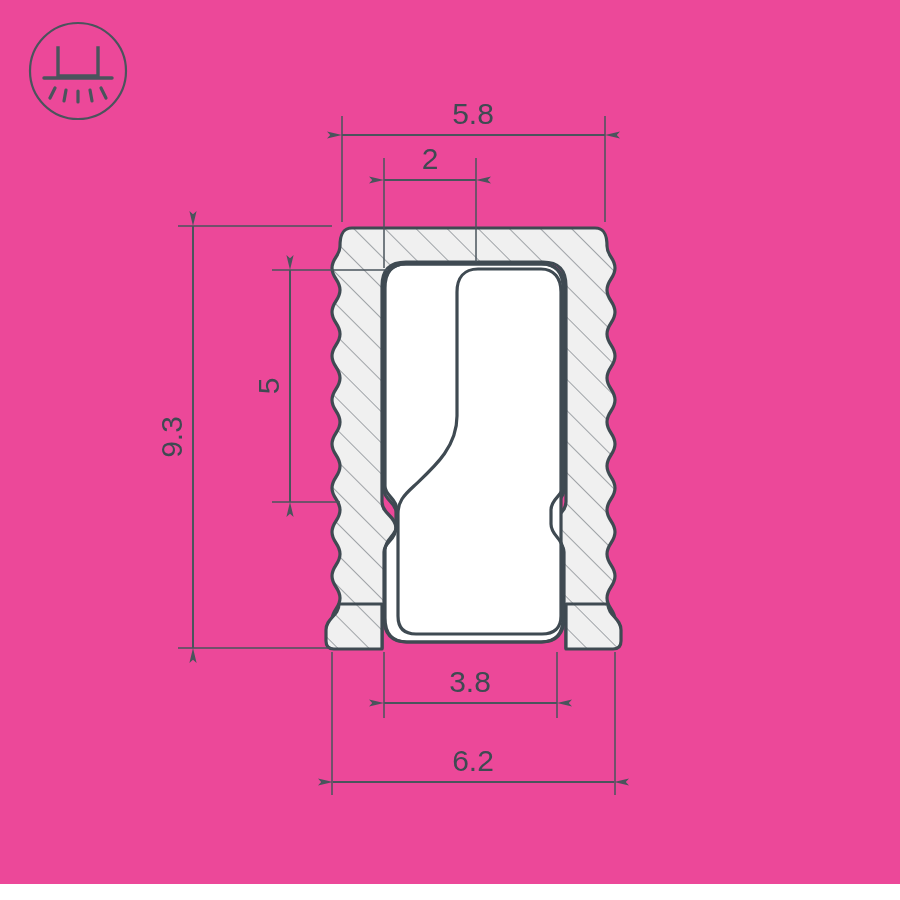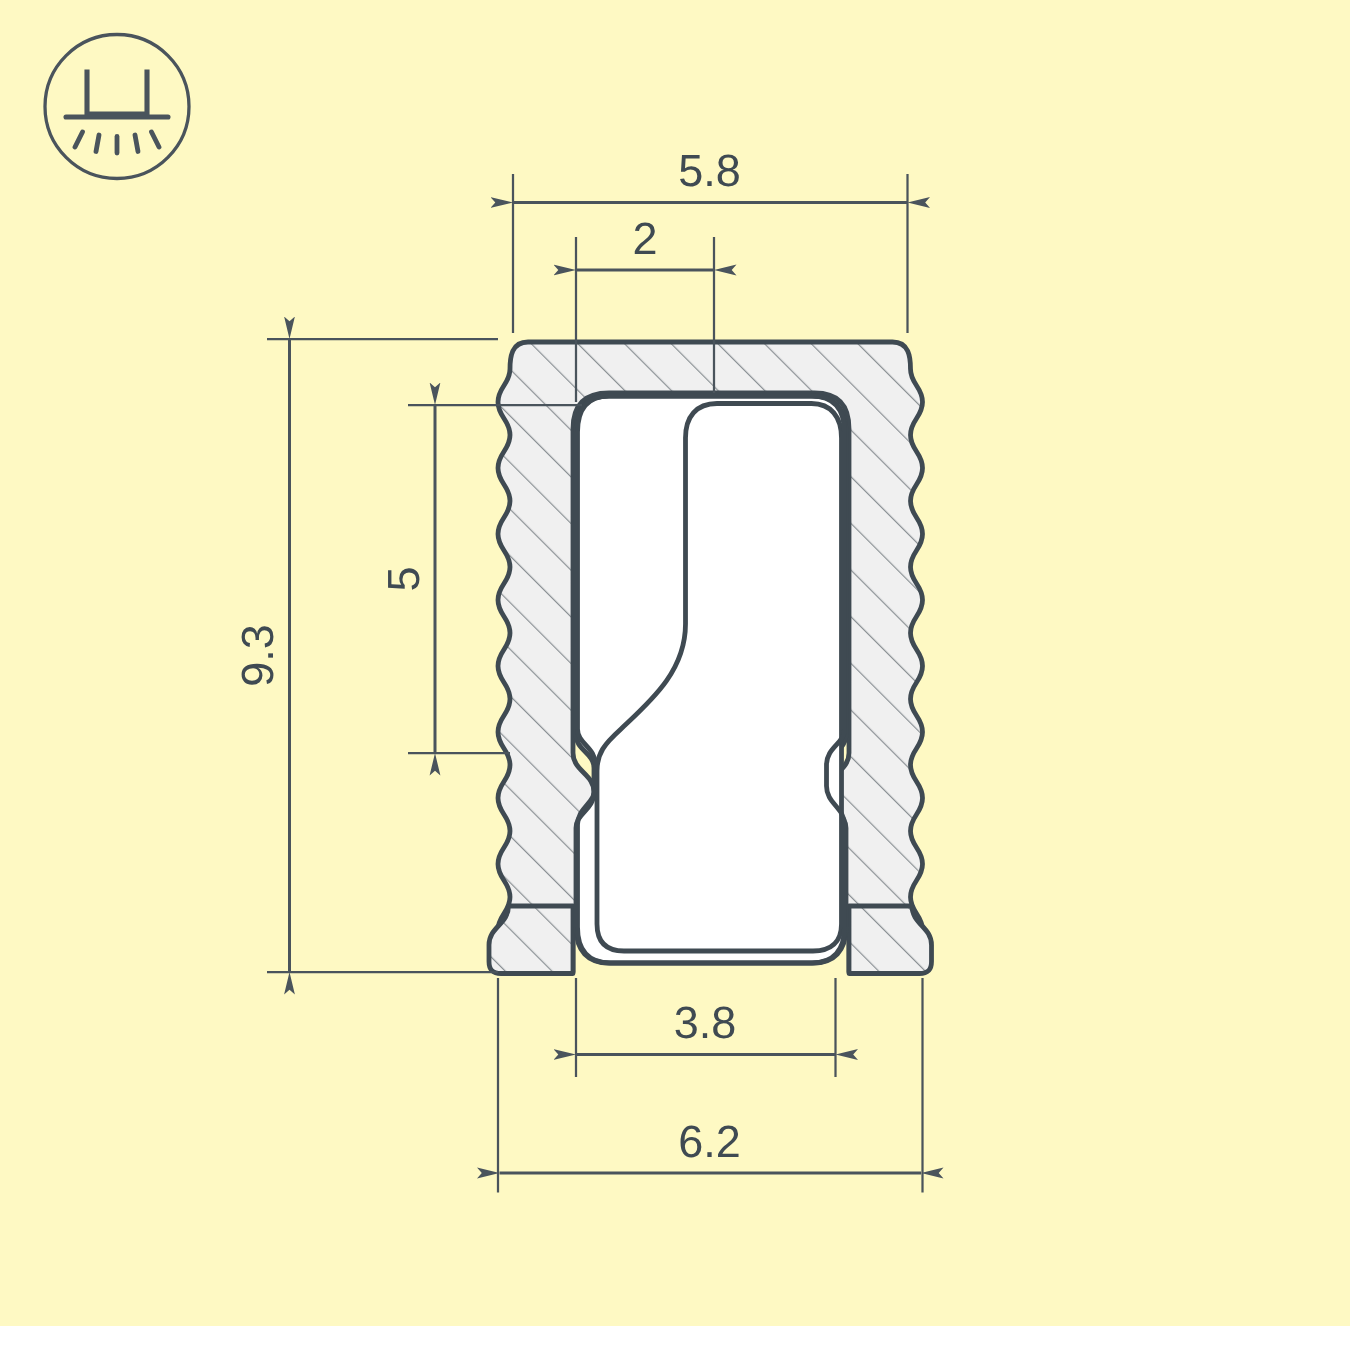--- a/index.html
+++ b/index.html
@@ -7,21 +7,21 @@
     padding: 0;
     background: #ffffff;
   }
   body {
     font-family: "Liberation Sans", sans-serif;
   }
   #canvas {
     position: relative;
     width: 900px;
     height: 884px;
-    background: #fef9c3;
+    background: #ec4899;
     overflow: hidden;
   }
   svg.drawing {
     position: absolute;
     left: 0;
     top: 0;
     width: 900px;
     height: 900px;
     display: block;
   }

